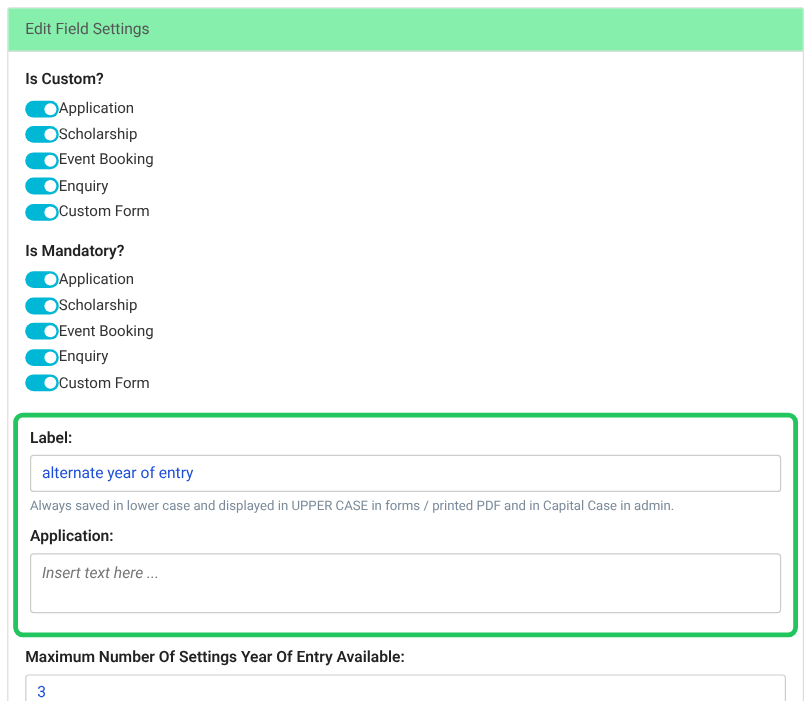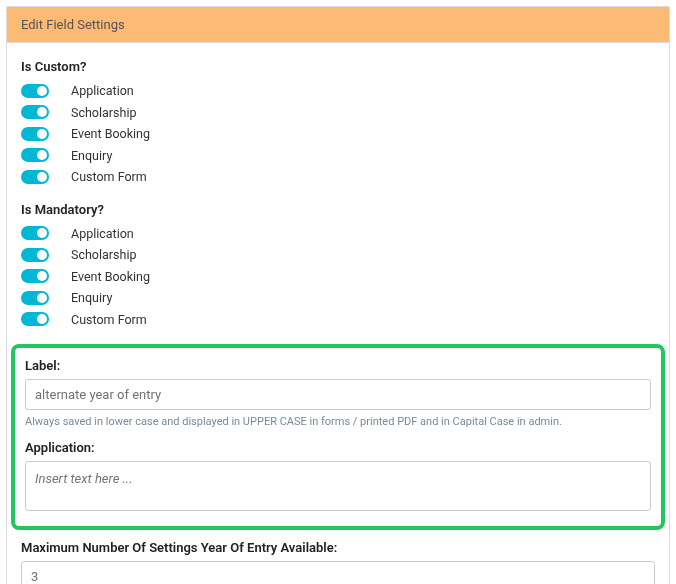--- a/index.html
+++ b/index.html
@@ -8,40 +8,40 @@
     font-size: 13px;
     color: #333;
     background: #fff;
     padding: 6px;
   }
   .panel {
     border: 1px solid #ddd;
     border-radius: 2px;
   }
   .panel-header {
-    background: #fdba74;
+    background: #86efac;
     border-bottom: 1px solid #ddd;
     padding: 10px 14px;
     font-size: 13px;
     color: #555;
   }
   .panel-body {
     padding: 16px 14px 14px 14px;
   }
   .section-label {
     font-weight: 600;
     font-size: 13px;
     margin-bottom: 8px;
     color: #222;
   }
   .toggle-list { margin-bottom: 16px; }
   .toggle-row {
     display: flex;
     align-items: center;
-    gap: 22px;
+    gap: 0;
     margin-bottom: 4px;
     line-height: 1.4;
   }
   .toggle {
     position: relative;
     width: 28px;
     height: 14px;
     background: #00b7d6;
     border-radius: 8px;
     cursor: pointer;
@@ -70,21 +70,21 @@
     font-size: 13px;
     margin-bottom: 6px;
     color: #222;
   }
   .text-input {
     width: 100%;
     border: 1px solid #ccc;
     border-radius: 3px;
     padding: 7px 9px;
     font-size: 13px;
-    color: #737373;
+    color: #1d4ed8;
     font-family: inherit;
   }
   .text-input::placeholder { color: #999; font-style: italic; }
   .textarea {
     width: 100%;
     border: 1px solid #ccc;
     border-radius: 3px;
     padding: 9px;
     font-size: 13px;
     min-height: 44px;

